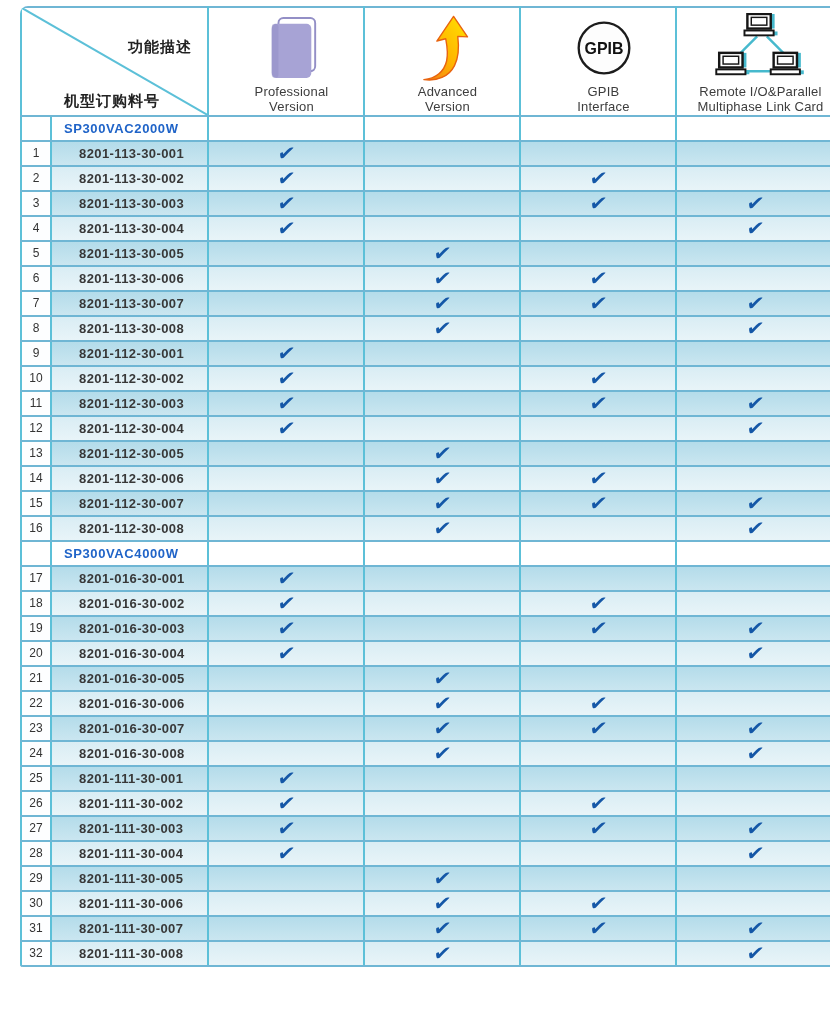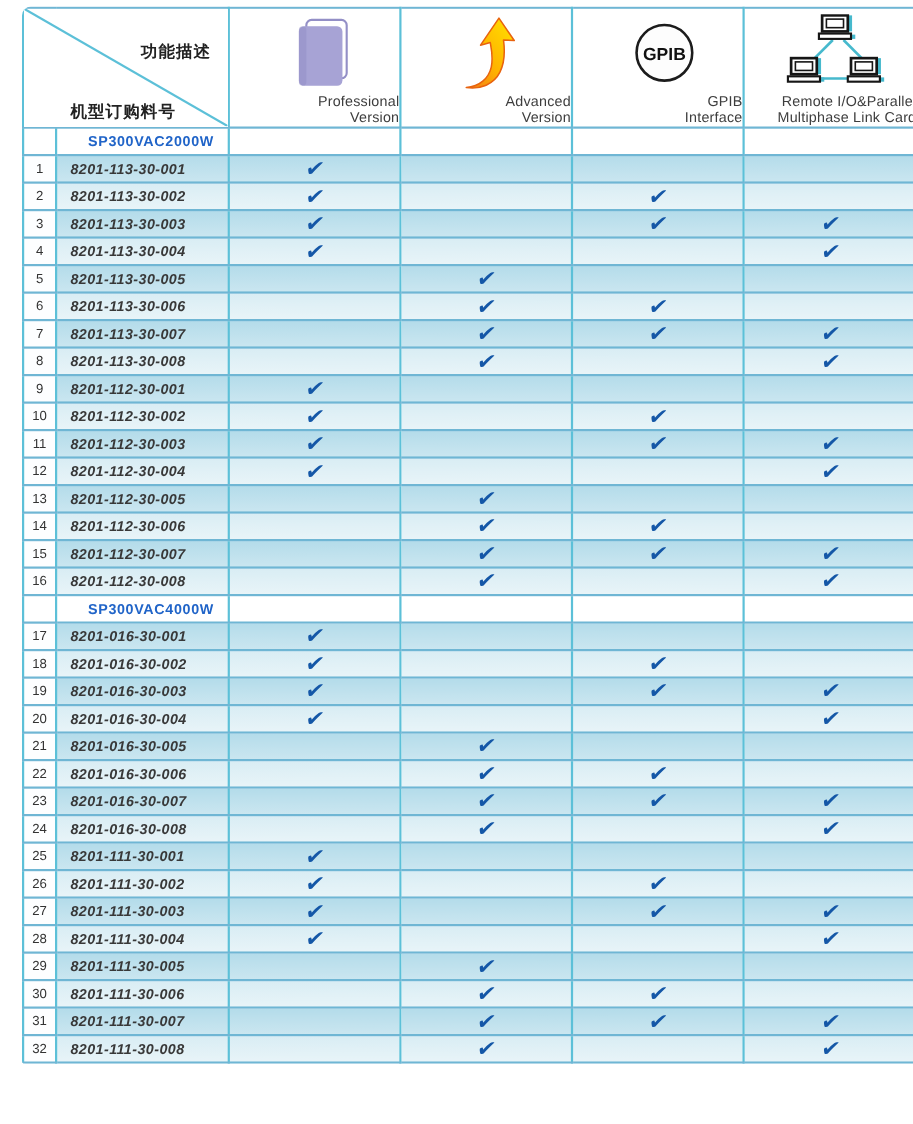--- a/index.html
+++ b/index.html
@@ -50,35 +50,35 @@
   }
   .corner-top{top:30px;left:106px;}
   .corner-bottom{top:84px;left:42px;}
   
   th.feat{text-align:center;font-weight:normal;padding-left:11px;}
   .icon-box{
     height:76px;display:flex;align-items:center;justify-content:center;
     padding-top:4px;
   }
   .th-label{
-    font-size:13px;line-height:1.18;color:#3d3d3d;text-align:right;
+    font-size:13px;line-height:1.18;color:#3d3d3d;text-align:center;
     letter-spacing:0.2px;
   }
   
   tbody td{height:25px;font-size:13px;color:var(--body-text);}
   td.num-cell{
     background:#fdfeff;text-align:center;font-size:12px;color:#333333;
   }
   td.model-cell{
     background:#ffffff;color:var(--model-text);font-weight:bold;
-    padding-left:28px;letter-spacing:0.6px;font-size:13px;
+    padding-left:12px;letter-spacing:0.6px;font-size:13px;
   }
   td.group-cell{background:#ffffff;}
   td.part-cell{
-    font-weight:bold;padding-left:12px;letter-spacing:0.4px;color:#383838;font-style:italic;
+    font-weight:bold;padding-left:27px;letter-spacing:0.4px;color:#383838;
   }
   td.c-odd{background:linear-gradient(to bottom,var(--row-odd-top),var(--row-odd-bottom));}
   td.c-even{background:linear-gradient(to bottom,var(--row-even-top),var(--row-even-bottom));}
   td.check-cell{text-align:center;}
   .check{
     display:inline-block;font-family:"DejaVu Sans",sans-serif;
     font-size:20px;line-height:1;color:var(--check);
     transform:skewX(-10deg);
   }
 </style>

